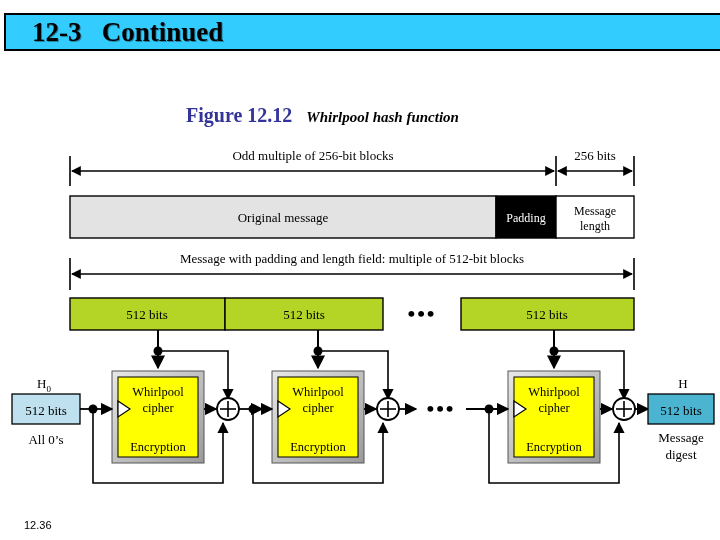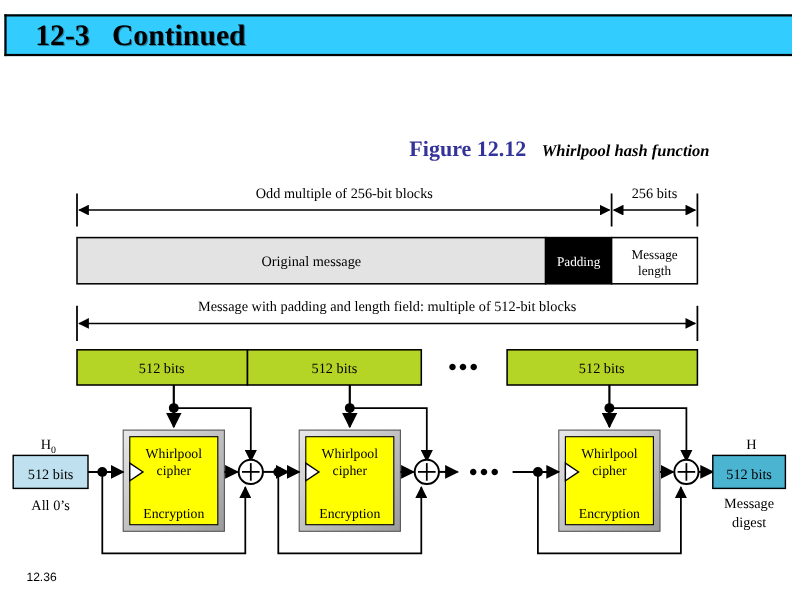--- a/index.html
+++ b/index.html
@@ -40,44 +40,43 @@
     white-space: pre;
     text-shadow: 1px 1px 0 rgba(0,0,0,0.35);
   }
 
   
   #figure-caption {
     position: absolute;
     left: 0;
     top: 104px;
     width: 645px;
-    text-align: right;
+    text-align: center;
     white-space: nowrap;
-    margin-top: 21px;
   }
   #figure-number {
     font-family: "Liberation Serif", serif;
     font-weight: bold;
     font-size: 20px;
     color: #333399;
   }
   #figure-title {
     font-family: "Liberation Serif", serif;
     font-weight: bold;
     font-style: italic;
     font-size: 15px;
     color: #000;
     margin-left: 10px;
   }
 
   
   #diagram {
     position: absolute;
     left: 0;
-    top: 158px;
+    top: 138px;
     width: 720px;
     height: 360px;
   }
   #diagram svg {
     display: block;
   }
 
   
   .lbl {
     font-family: "Liberation Serif", serif;

